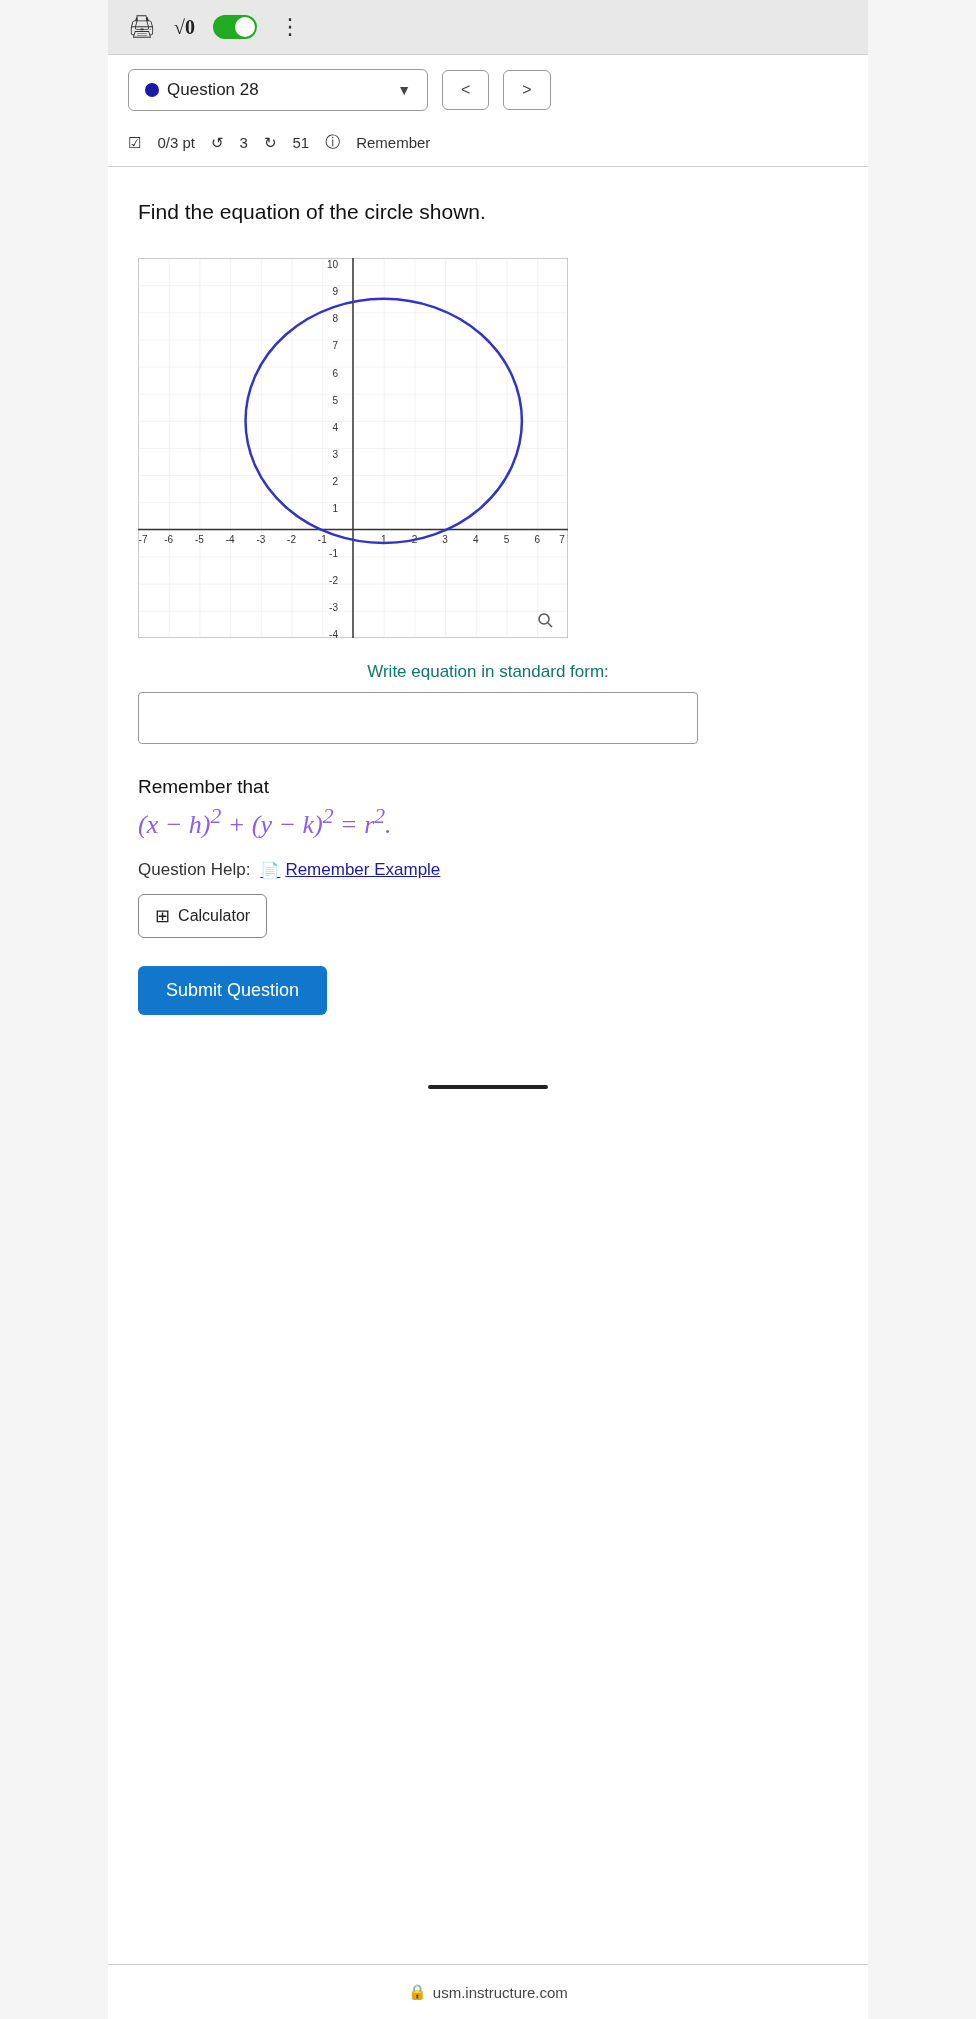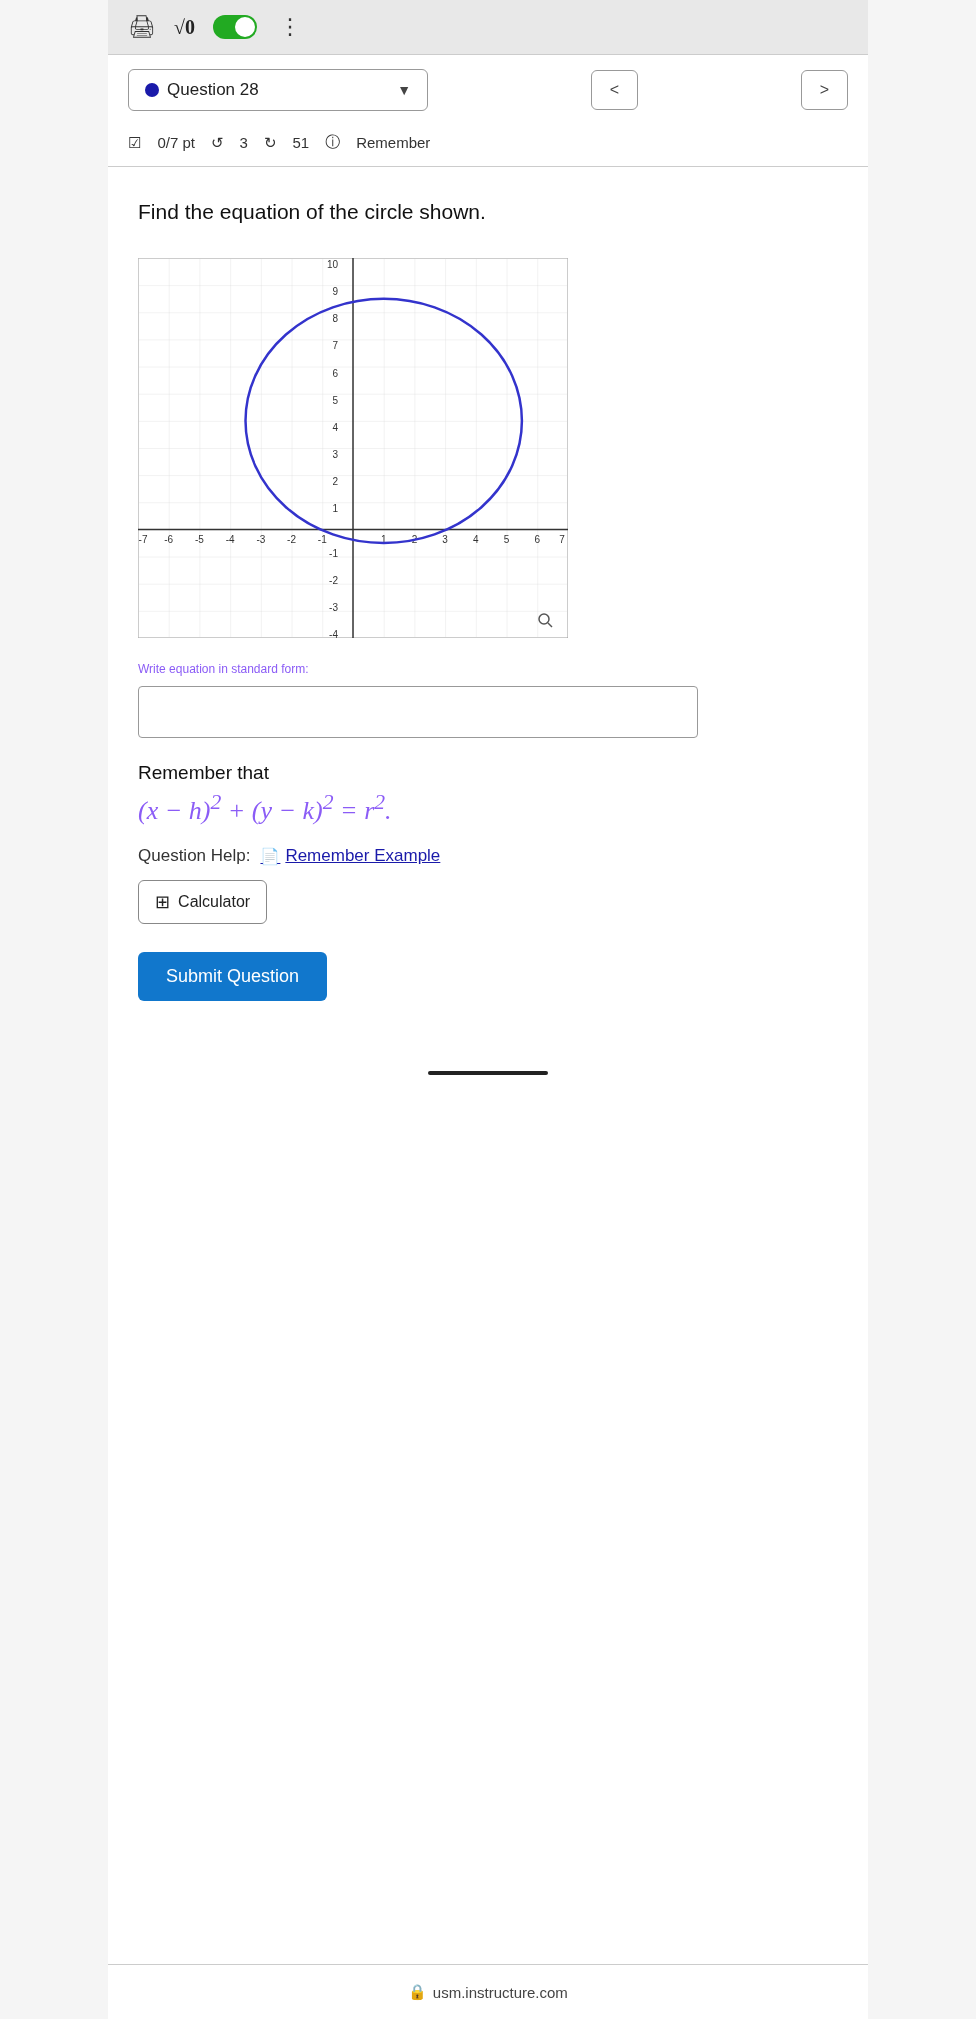--- a/index.html
+++ b/index.html
@@ -66,22 +66,21 @@
     .divider {
       border: none;
       border-top: 1px solid #ccc;
       margin: 0;
     }
     
     .question-nav {
       display: flex;
       align-items: center;
       padding: 14px 20px;
-      gap: 0;
-      justify-content: space-between;
+      gap: 14px;
     }
     .question-dropdown {
       display: flex;
       align-items: center;
       gap: 8px;
       border: 1px solid #999;
       border-radius: 6px;
       padding: 10px 16px;
       cursor: pointer;
       background: #fff;
@@ -143,39 +142,40 @@
       position: relative;
       width: 430px;
       height: 380px;
     }
     .graph-canvas {
       width: 100%;
       height: 100%;
     }
     
     .input-label {
-      font-size: 12px;
-      color: #8b5cf6;
+      font-size: 17px;
+      color: #0f766e;
       margin-bottom: 10px;
       font-weight: normal;
+      text-align: center;
     }
     .equation-input {
       width: 100%;
       max-width: 560px;
       height: 52px;
       border: 1.5px solid #999;
       border-radius: 4px;
       font-size: 17px;
       padding: 8px 12px;
       outline: none;
       background: #fff;
     }
     
     .hint-section {
-      margin-top: 24px;
+      margin-top: 32px;
       margin-bottom: 20px;
     }
     .hint-title {
       font-size: 19px;
       color: #111;
       margin-bottom: 6px;
     }
     .hint-formula {
       font-size: 26px;
       color: #8b5cf6;
@@ -277,21 +277,21 @@
       <span class="question-dot"></span>
       <span class="question-label">Question 28</span>
       <span class="dropdown-arrow">▼</span>
     </div>
     <button class="nav-btn">&lt;</button>
     <button class="nav-btn">&gt;</button>
   </div>
 
   <div class="score-row">
     <span>☑</span>
-    <span>0/7 pt</span>
+    <span>0/3 pt</span>
     <span>↺</span>
     <span>3</span>
     <span>↻</span>
     <span>51</span>
     <span>ⓘ</span>
     <span>Remember</span>
   </div>
 
   <hr class="divider-full">
 

